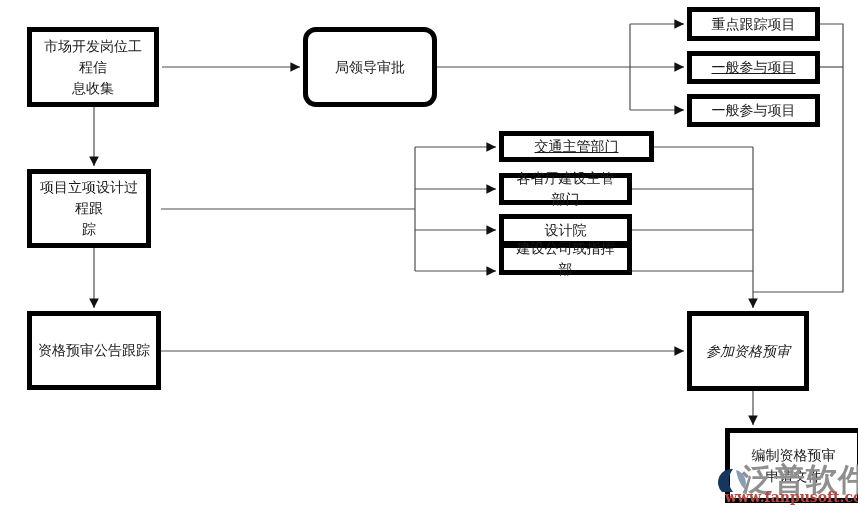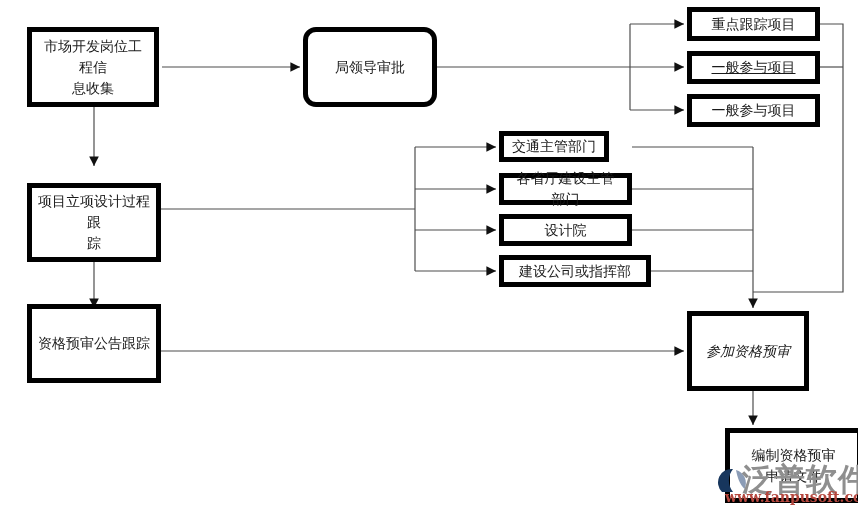--- a/index.html
+++ b/index.html
@@ -99,32 +99,32 @@
 息收集</div>
 
   <div class="node" style="left:303px; top:27px; width:134px; height:80px;border-radius:13px;">局领导审批</div>
 
   <div class="node" style="left:687px; top:7px; width:133px; height:34px;">重点跟踪项目</div>
 
   <div class="node" style="left:687px; top:51px; width:133px; height:33px;text-decoration:underline;">一般参与项目</div>
 
   <div class="node" style="left:687px; top:94px; width:133px; height:33px;">一般参与项目</div>
 
-  <div class="node" style="left:27px; top:169px; width:134px; height:79px;margin-top:14px;">项目立项设计过程跟
+  <div class="node" style="left:27px; top:169px; width:124px; height:79px;">项目立项设计过程跟
 踪</div>
 
-  <div class="node" style="left:499px; top:131px; width:110px; height:31px;">交通主管部门</div>
+  <div class="node" style="left:499px; top:131px; width:155px; height:31px;text-decoration:underline;">交通主管部门</div>
 
   <div class="node" style="left:499px; top:173px; width:133px; height:32px;">各省厅建设主管部门</div>
 
   <div class="node" style="left:499px; top:214px; width:133px; height:32px;">设计院</div>
 
-  <div class="node" style="left:499px; top:255px; width:152px; height:32px;">建设公司或指挥部</div>
+  <div class="node" style="left:499px; top:243px; width:133px; height:32px;">建设公司或指挥部</div>
 
-  <div class="node" style="left:27px; top:304px; width:134px; height:79px;">资格预审公告跟踪</div>
+  <div class="node" style="left:27px; top:311px; width:134px; height:79px;">资格预审公告跟踪</div>
 
   <div class="node" style="left:687px; top:311px; width:122px; height:80px;font-style:italic;">参加资格预审</div>
 
   <div class="node" style="left:685px; top:428px; width:137px; height:75px;margin-left:40px;">编制资格预审
 申请文件</div>
 
   <div class="watermark">
     <svg class="wm-logo" width="30" height="30" viewBox="0 0 30 30">
       <path d="M5,26 A13.5,13.5 0 0 1 16,3 C10.5,10 10.5,19 16,26 Z" fill="#17365d"></path>
       <path d="M19,4 A13.5,13.5 0 0 1 27.5,23 C22.5,18 20.5,11.5 19,4 Z" fill="#8b9cb6"></path>

